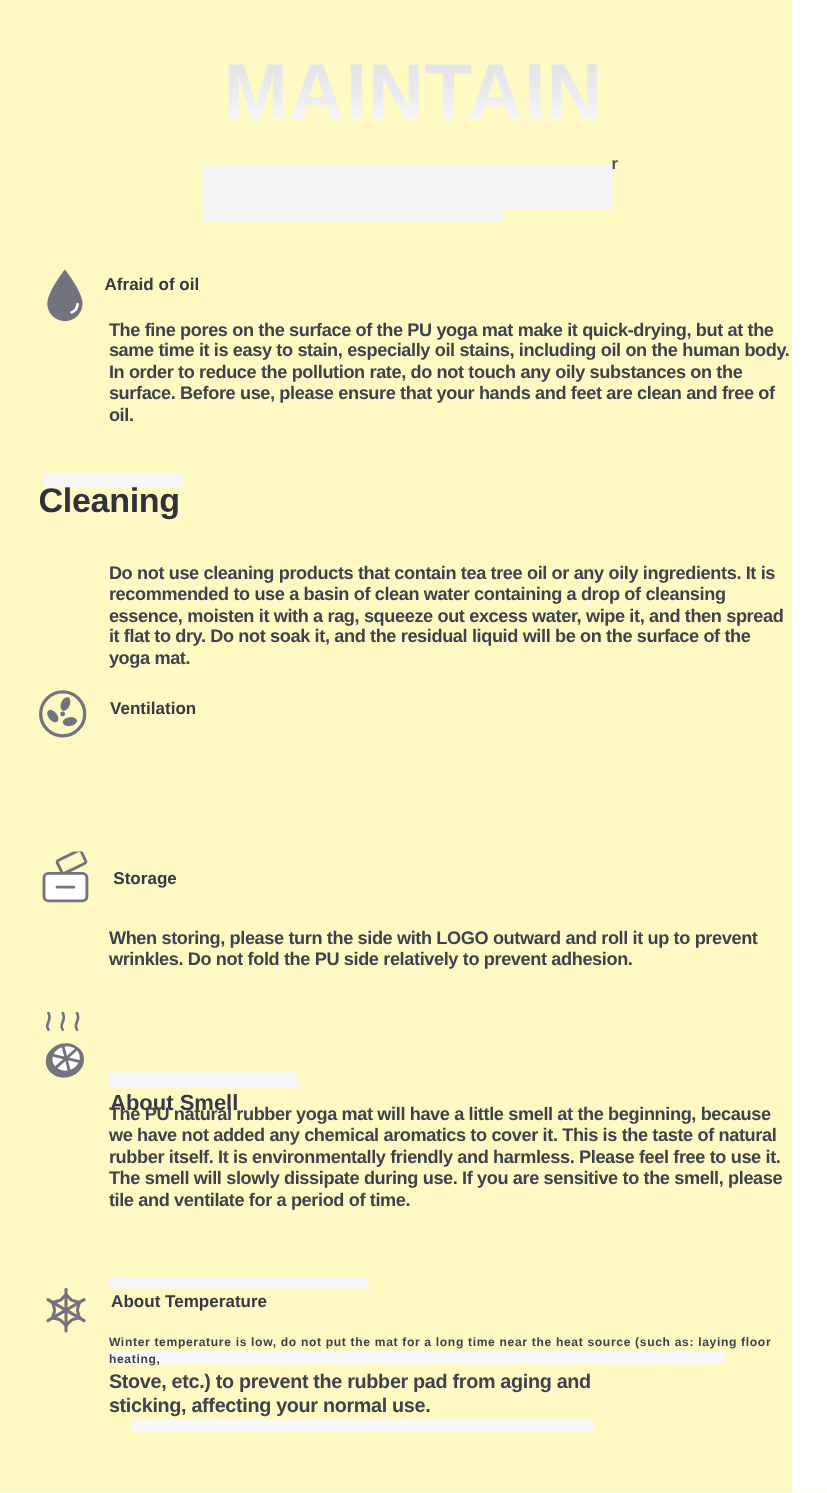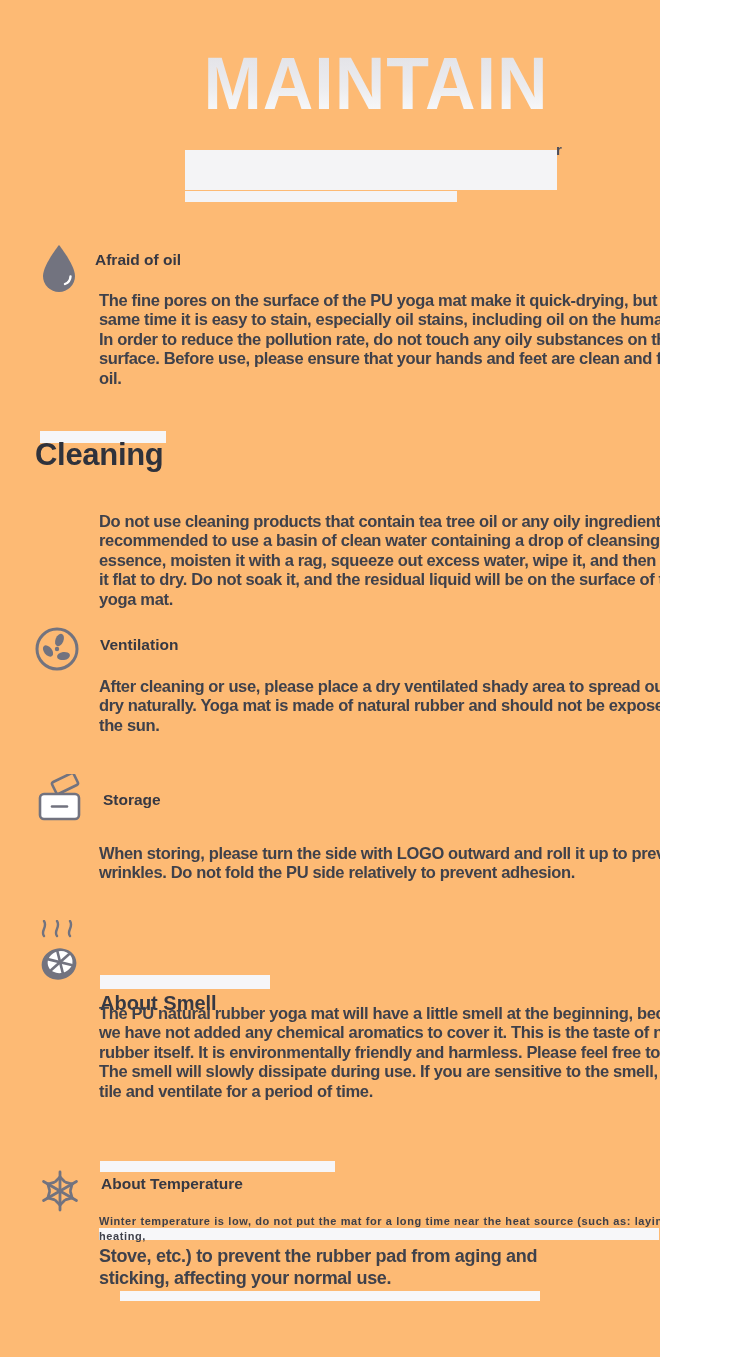--- a/index.html
+++ b/index.html
@@ -1,19 +1,19 @@
 <!DOCTYPE html>
 <html><head>
 <meta charset="utf-8">
 <style>
   html,body{margin:0;padding:0;background:#ffffff;}
   .page{
     position:relative;
-    width:660px;height:1357px;
-    background:#fdba74;
+    width:720px;height:1357px;
+    background:#fef9c3;
     overflow:hidden;
     font-family:"Liberation Sans", sans-serif;
     color:#40424c;
   }
   .hl{position:absolute;background:#f4f4f6;z-index:0;}
   .watermark{
     position:absolute;top:44px;left:0;width:752px;
     text-align:center;
     font-size:70px;font-weight:800;letter-spacing:1px;
     background:linear-gradient(to bottom,#e0e0e5 0%,#ececef 55%,#ffffff 100%);
@@ -87,21 +87,20 @@
       <circle cx="24" cy="24" r="20" fill="none" stroke="currentColor" stroke-width="3"></circle>
       <g fill="currentColor">
         <ellipse cx="24" cy="24" rx="4" ry="6.5" transform="translate(2.5,-9) rotate(22 24 24)"></ellipse>
         <ellipse cx="24" cy="24" rx="4" ry="6.5" transform="translate(-9,2) rotate(142 24 24)"></ellipse>
         <ellipse cx="24" cy="24" rx="4" ry="6.5" transform="translate(6.5,7) rotate(262 24 24)"></ellipse>
         <circle cx="24" cy="24" r="2.2"></circle>
       </g>
     </svg>
   </div>
   <div class="sec-title" style="left:100px;top:636px;">Ventilation</div>
-  <div class="para" style="left:99px;top:677px;">After cleaning or use, please place a dry ventilated shady area to spread out and dry naturally. Yoga mat is made of natural rubber and should not be exposed to the sun.</div>
 
   <div class="icon" style="left:36px;top:774px;">
     <svg width="48" height="52" viewBox="0 0 48 52">
       <g fill="none" stroke="currentColor" stroke-width="2.6" stroke-linejoin="round">
         <rect x="17" y="3" width="24" height="13" rx="2" transform="rotate(-26 29 9.5)"></rect>
         <rect x="4" y="20" width="39" height="25" rx="4" fill="#ffffff"></rect>
         <line x1="16" y1="32.5" x2="31" y2="32.5" stroke-linecap="round"></line>
       </g>
     </svg>
   </div>

